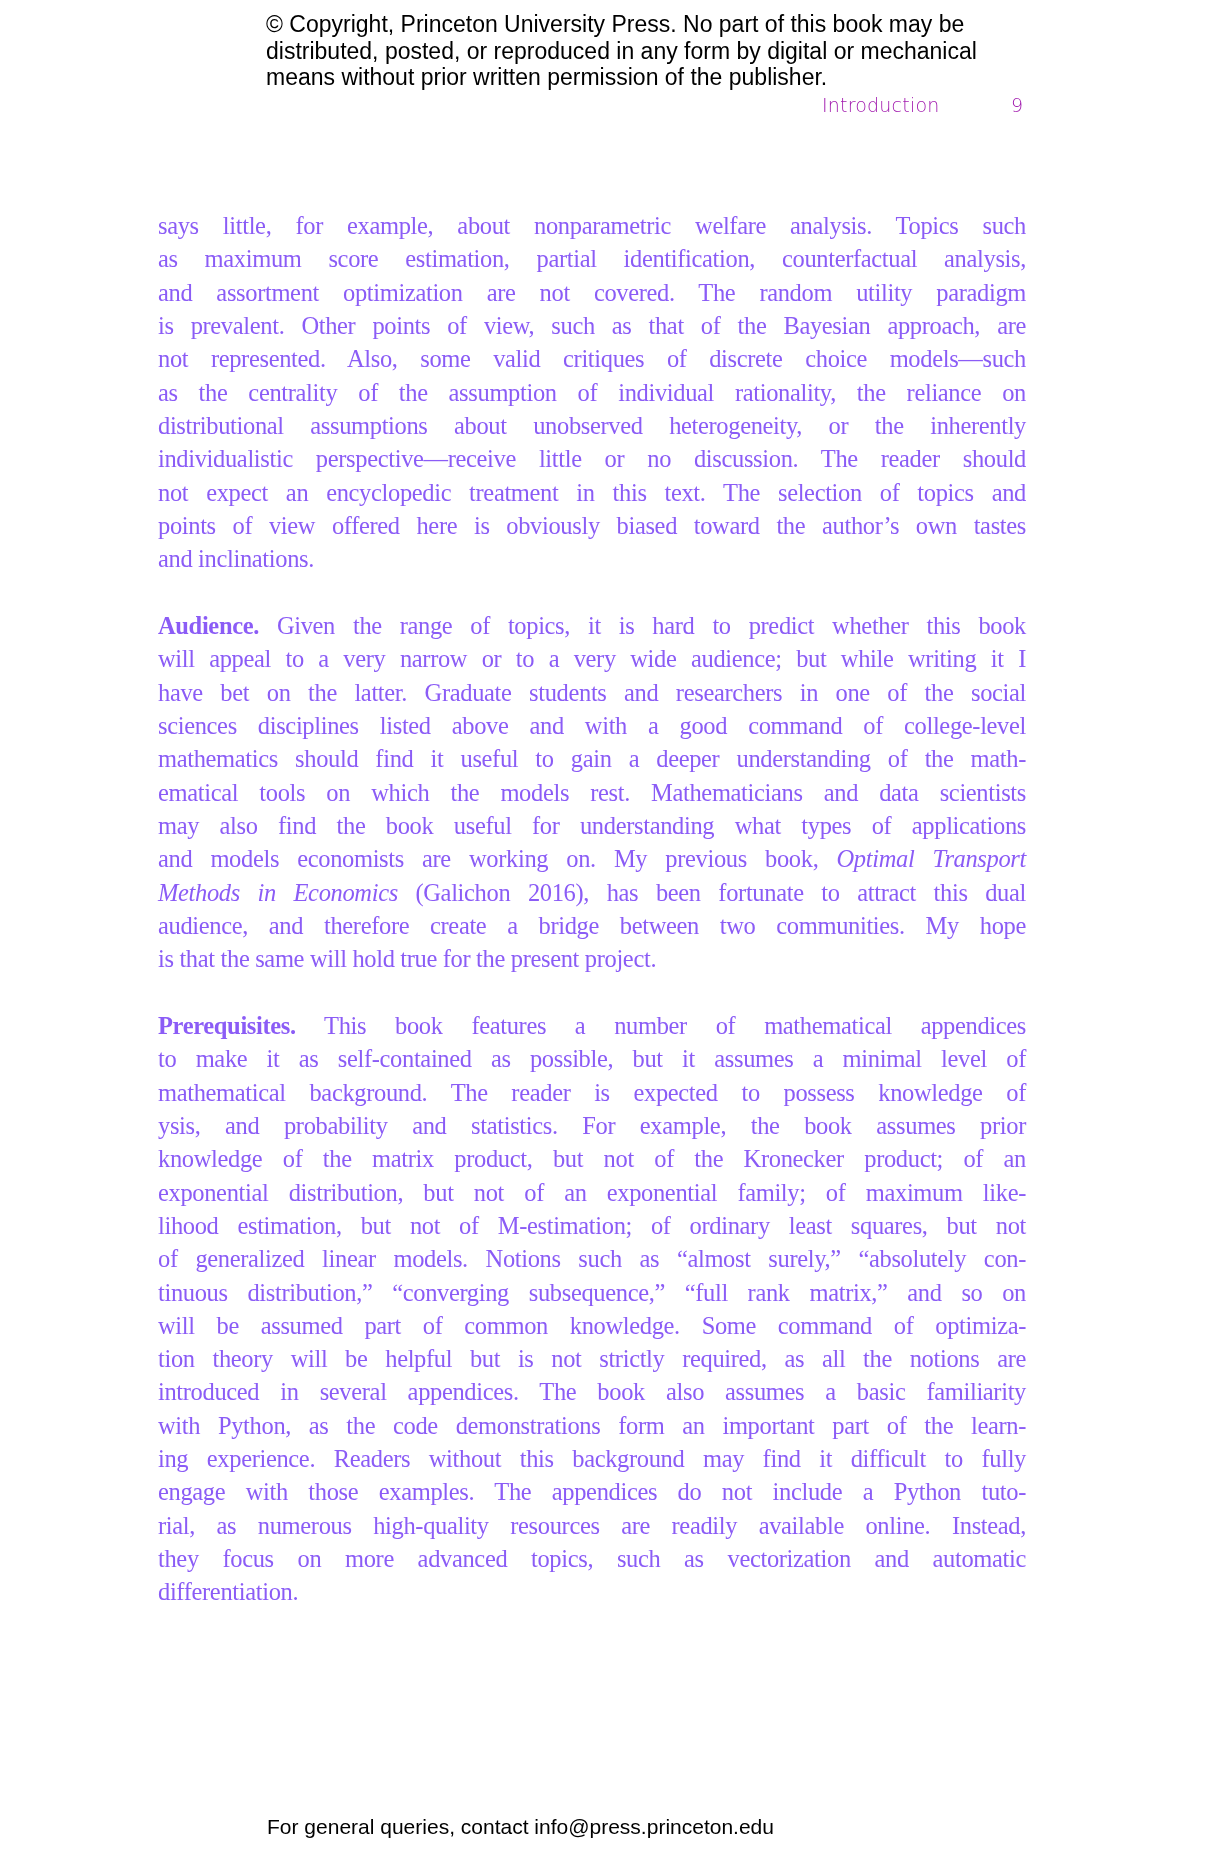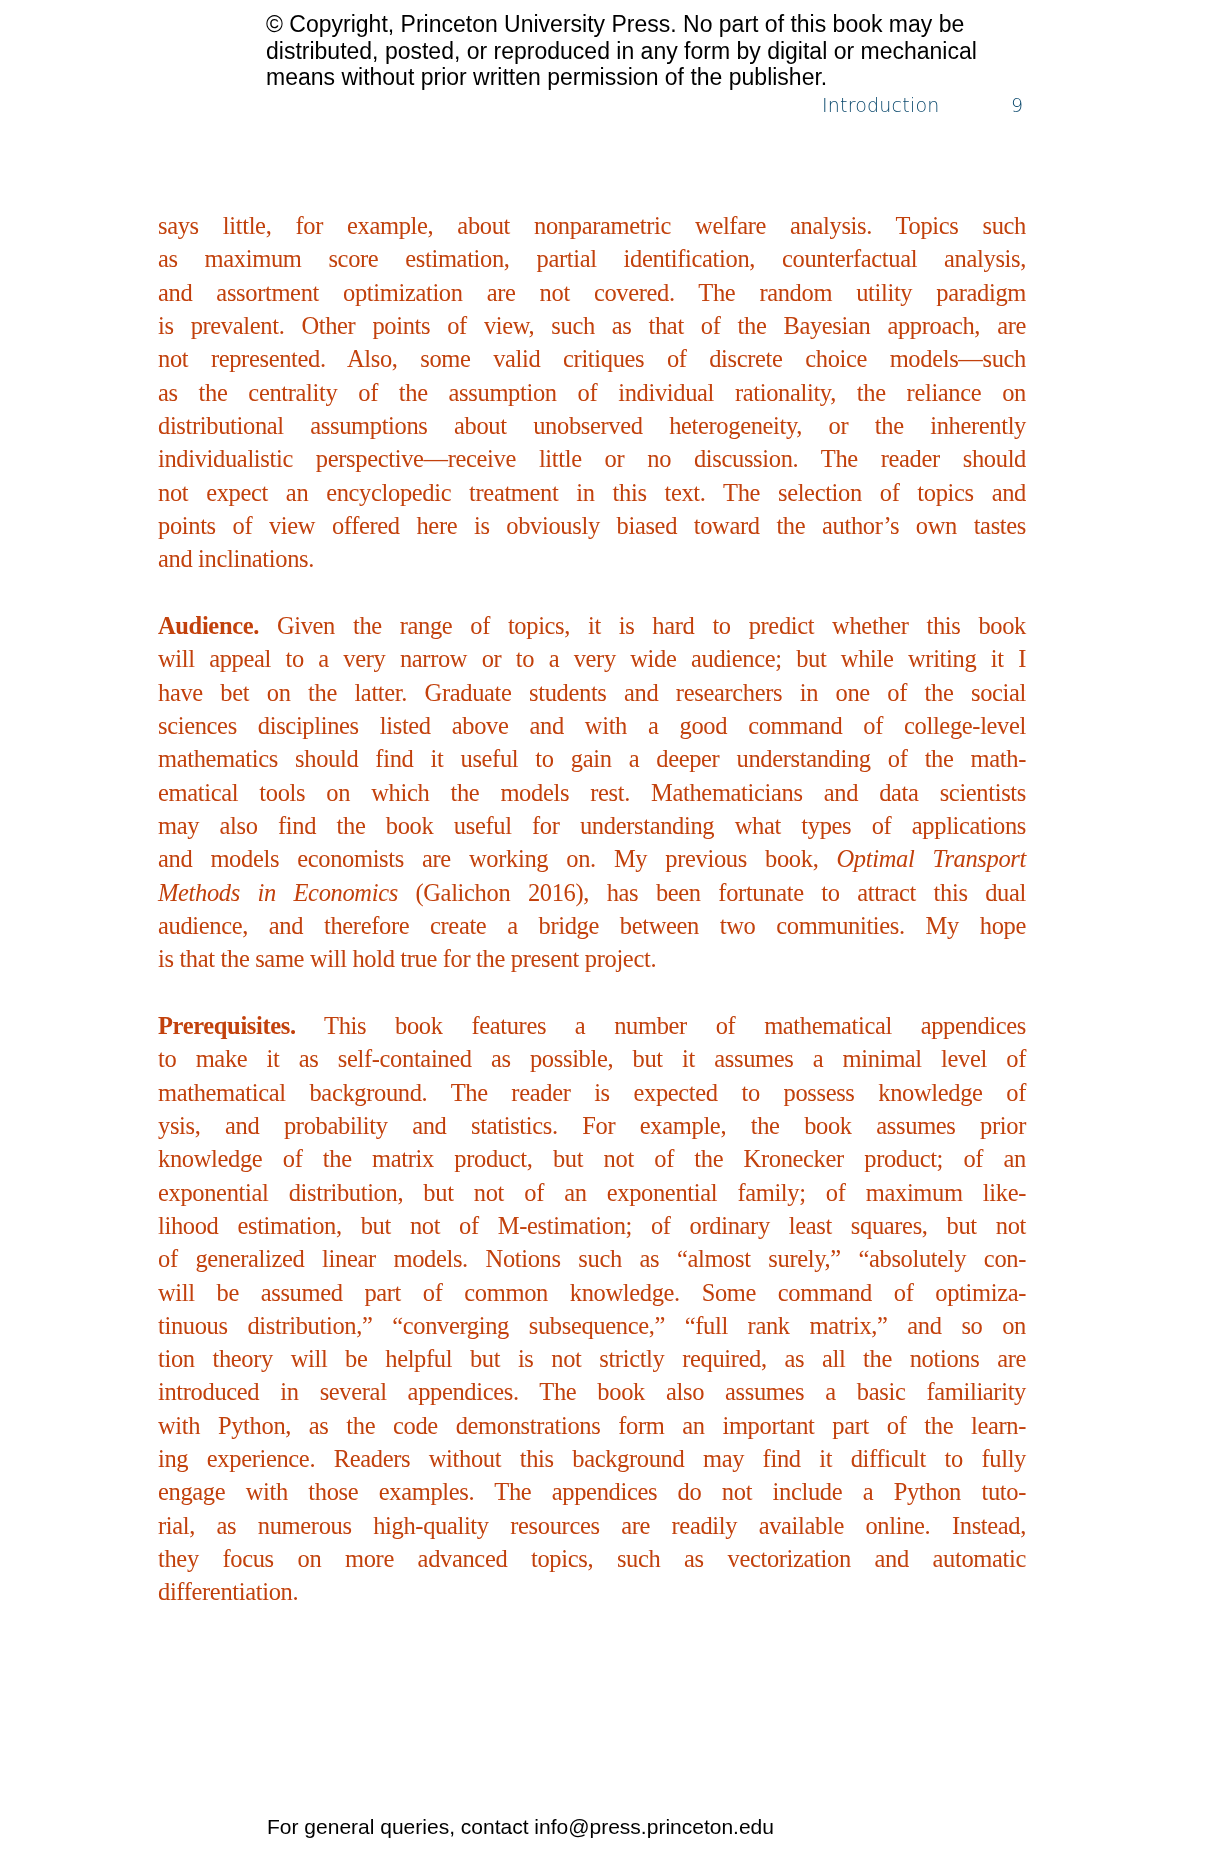--- a/index.html
+++ b/index.html
@@ -29,42 +29,42 @@
   }
   .running-head {
     position: absolute;
     top: 94px;
     left: 0;
     width: 1225px;
     height: 26px;
     font-family: "DejaVu Sans", sans-serif;
     font-size: 19px;
     font-weight: 300;
-    color: #0c4a6e;
+    color: #a21caf;
   }
   .running-head .rh-title {
     position: absolute;
     left: 822px;
     top: 0;
     letter-spacing: 0.2px;
   }
   .running-head .rh-page {
     position: absolute;
     left: 1011px;
     top: 0;
   }
   .body-text {
     position: absolute;
     left: 158px;
     top: 209px;
     width: 868px;
     font-family: "Liberation Serif", serif;
     font-size: 24.5px;
     line-height: 33.33px;
-    color: #c2410c;
+    color: #8b5cf6;
     letter-spacing: -0.35px;
   }
   .para {
     margin: 0 0 33.33px 0;
   }
   .line {
     display: block;
     height: 33.33px;
     white-space: nowrap;
     text-align: justify;
@@ -142,22 +142,22 @@
 
   <div class="para">
     <span class="line"><span class="run-in">Prerequisites.</span><span> This book features a number of mathematical appendices</span></span>
     <span class="line">to make it as self-contained as possible, but it assumes a minimal level of</span>
     <span class="line">mathematical background. The reader is expected to possess knowledge of</span>
     <span class="line">ysis, and probability and statistics. For example, the book assumes prior</span>
     <span class="line">knowledge of the matrix product, but not of the Kronecker product; of an</span>
     <span class="line">exponential distribution, but not of an exponential family; of maximum like-</span>
     <span class="line">lihood estimation, but not of M-estimation; of ordinary least squares, but not</span>
     <span class="line">of generalized linear models. Notions such as “almost surely,” “absolutely con-</span>
+    <span class="line">tinuous distribution,” “converging subsequence,” “full rank matrix,” and so on</span>
     <span class="line">will be assumed part of common knowledge. Some command of optimiza-</span>
-    <span class="line">tinuous distribution,” “converging subsequence,” “full rank matrix,” and so on</span>
     <span class="line">tion theory will be helpful but is not strictly required, as all the notions are</span>
     <span class="line">introduced in several appendices. The book also assumes a basic familiarity</span>
     <span class="line">with Python, as the code demonstrations form an important part of the learn-</span>
     <span class="line">ing experience. Readers without this background may find it difficult to fully</span>
     <span class="line">engage with those examples. The appendices do not include a Python tuto-</span>
     <span class="line">rial, as numerous high-quality resources are readily available online. Instead,</span>
     <span class="line">they focus on more advanced topics, such as vectorization and automatic</span>
     <span class="line last">differentiation.</span>
   </div>
 

